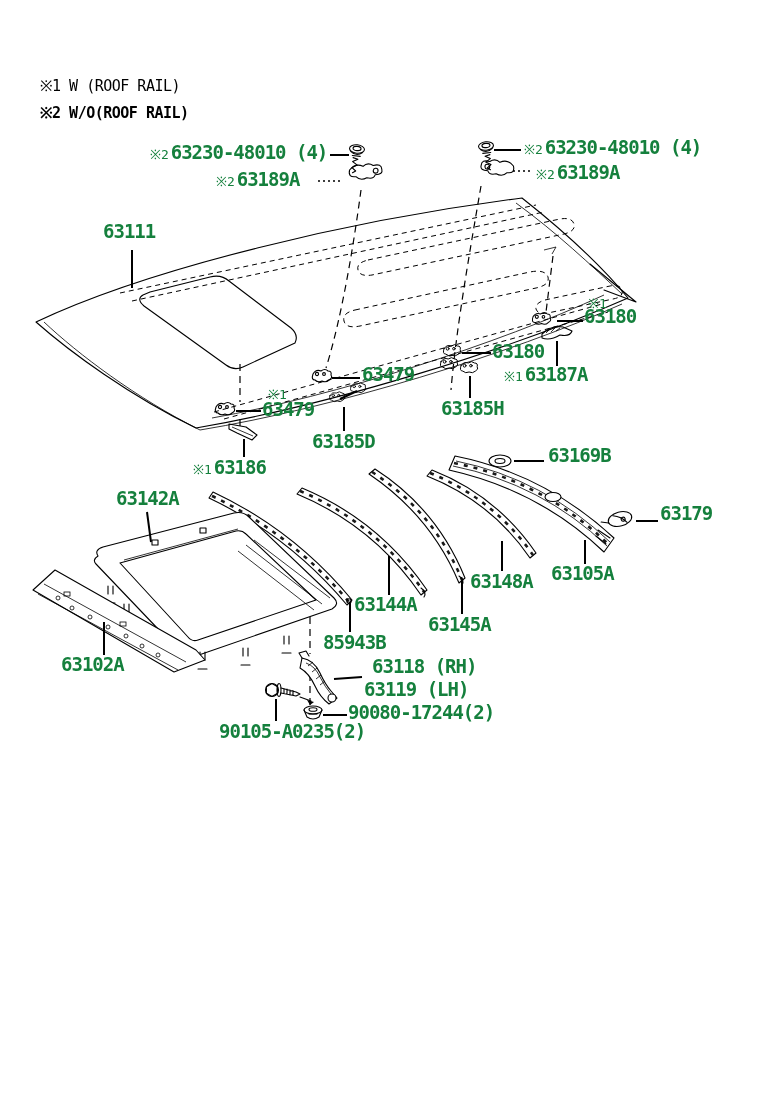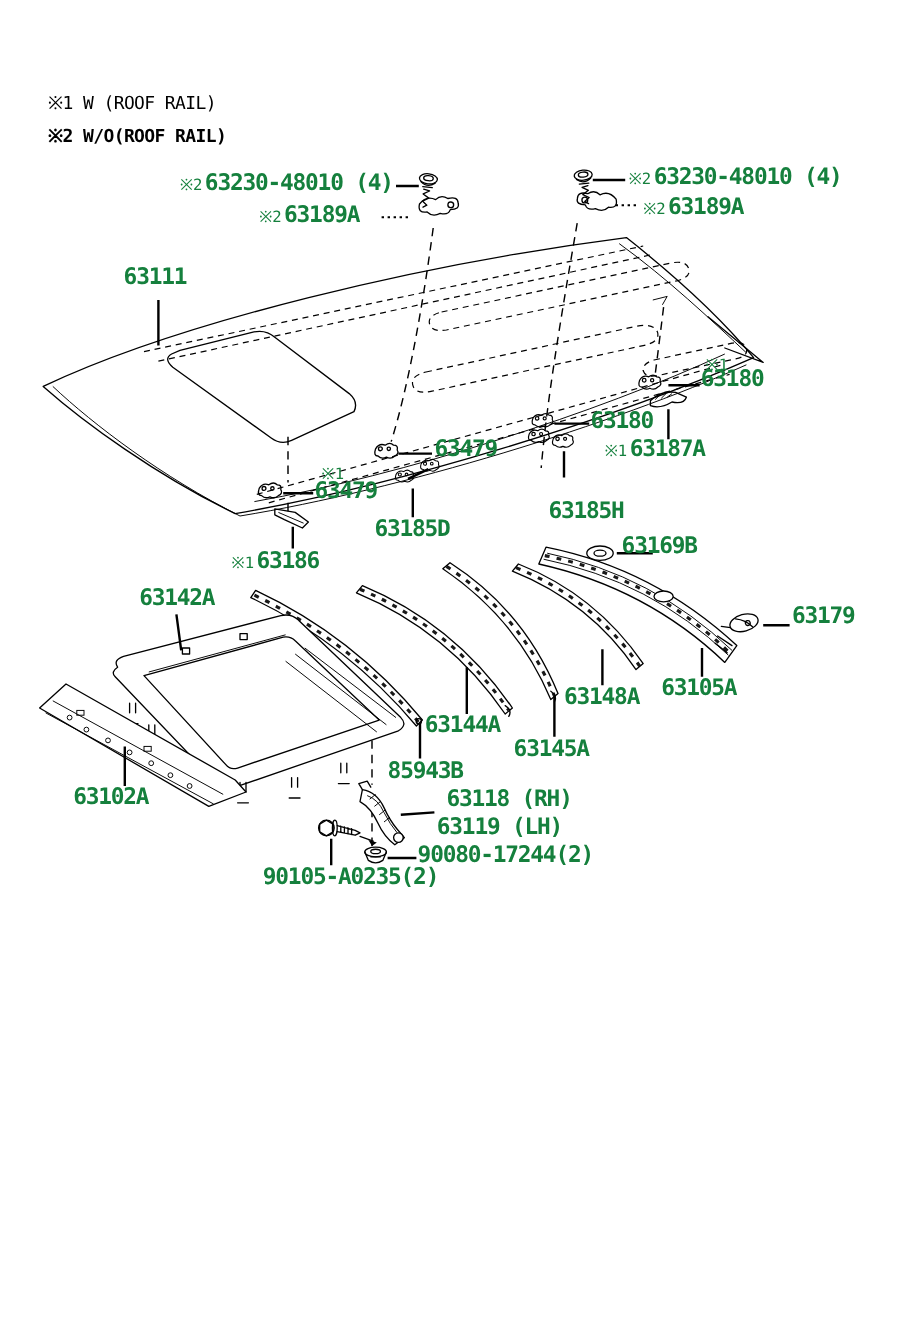--- a/index.html
+++ b/index.html
@@ -222,29 +222,29 @@
   <div class="plabel" style="left:216px;top:169px;"><span class="pfx">※2</span><span class="num">63189A</span></div>
   <div class="plabel" style="left:524px;top:137px;"><span class="pfx">※2</span><span class="num">63230-48010 (4)</span></div>
   <div class="plabel" style="left:536px;top:162px;"><span class="pfx">※2</span><span class="num">63189A</span></div>
 
   <div class="plabel" style="left:103px;top:221px;"><span class="num">63111</span></div>
 
   <div class="plabel" style="left:588px;top:294px;"><span class="pfx">※1</span></div>
   <div class="plabel" style="left:584px;top:306px;"><span class="num">63180</span></div>
   <div class="plabel" style="left:492px;top:341px;"><span class="num">63180</span></div>
   <div class="plabel" style="left:504px;top:364px;"><span class="pfx">※1</span><span class="num">63187A</span></div>
-  <div class="plabel" style="left:441px;top:416px;margin-left:16px;"><span class="num">63185H</span></div>
+  <div class="plabel" style="left:441px;top:398px;"><span class="num">63185H</span></div>
 
   <div class="plabel" style="left:362px;top:364px;"><span class="num">63479</span></div>
   <div class="plabel" style="left:268px;top:385px;"><span class="pfx">※1</span></div>
   <div class="plabel" style="left:262px;top:399px;"><span class="num">63479</span></div>
   <div class="plabel" style="left:312px;top:431px;"><span class="num">63185D</span></div>
   <div class="plabel" style="left:193px;top:457px;"><span class="pfx">※1</span><span class="num">63186</span></div>
 
-  <div class="plabel" style="left:518px;top:445px;text-align:center;"><span class="num">63169B</span></div>
+  <div class="plabel" style="left:548px;top:445px;text-align:center;"><span class="num">63169B</span></div>
   <div class="plabel" style="left:116px;top:488px;"><span class="num">63142A</span></div>
   <div class="plabel" style="left:660px;top:503px;"><span class="num">63179</span></div>
   <div class="plabel" style="left:551px;top:563px;"><span class="num">63105A</span></div>
   <div class="plabel" style="left:470px;top:571px;"><span class="num">63148A</span></div>
   <div class="plabel" style="left:354px;top:594px;"><span class="num">63144A</span></div>
   <div class="plabel" style="left:428px;top:614px;"><span class="num">63145A</span></div>
   <div class="plabel" style="left:323px;top:632px;"><span class="num">85943B</span></div>
   <div class="plabel" style="left:61px;top:654px;"><span class="num">63102A</span></div>
 
   <div class="plabel" style="left:372px;top:656px;"><span class="num">63118 (RH)</span></div>

